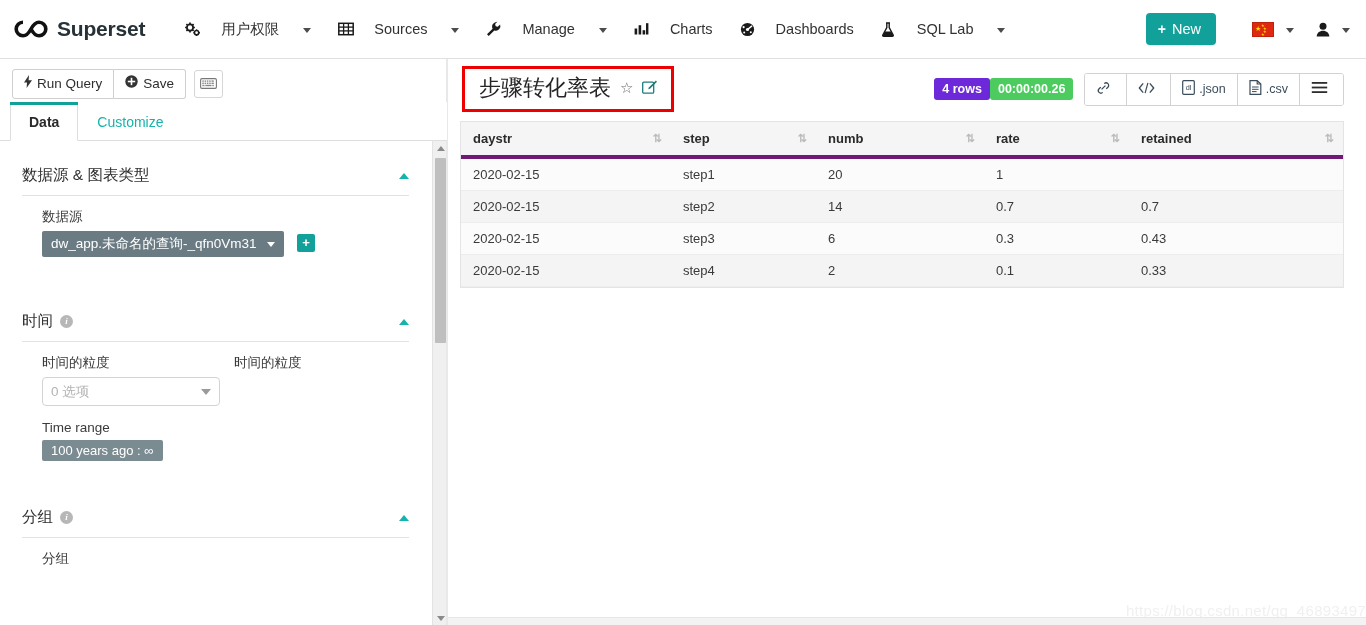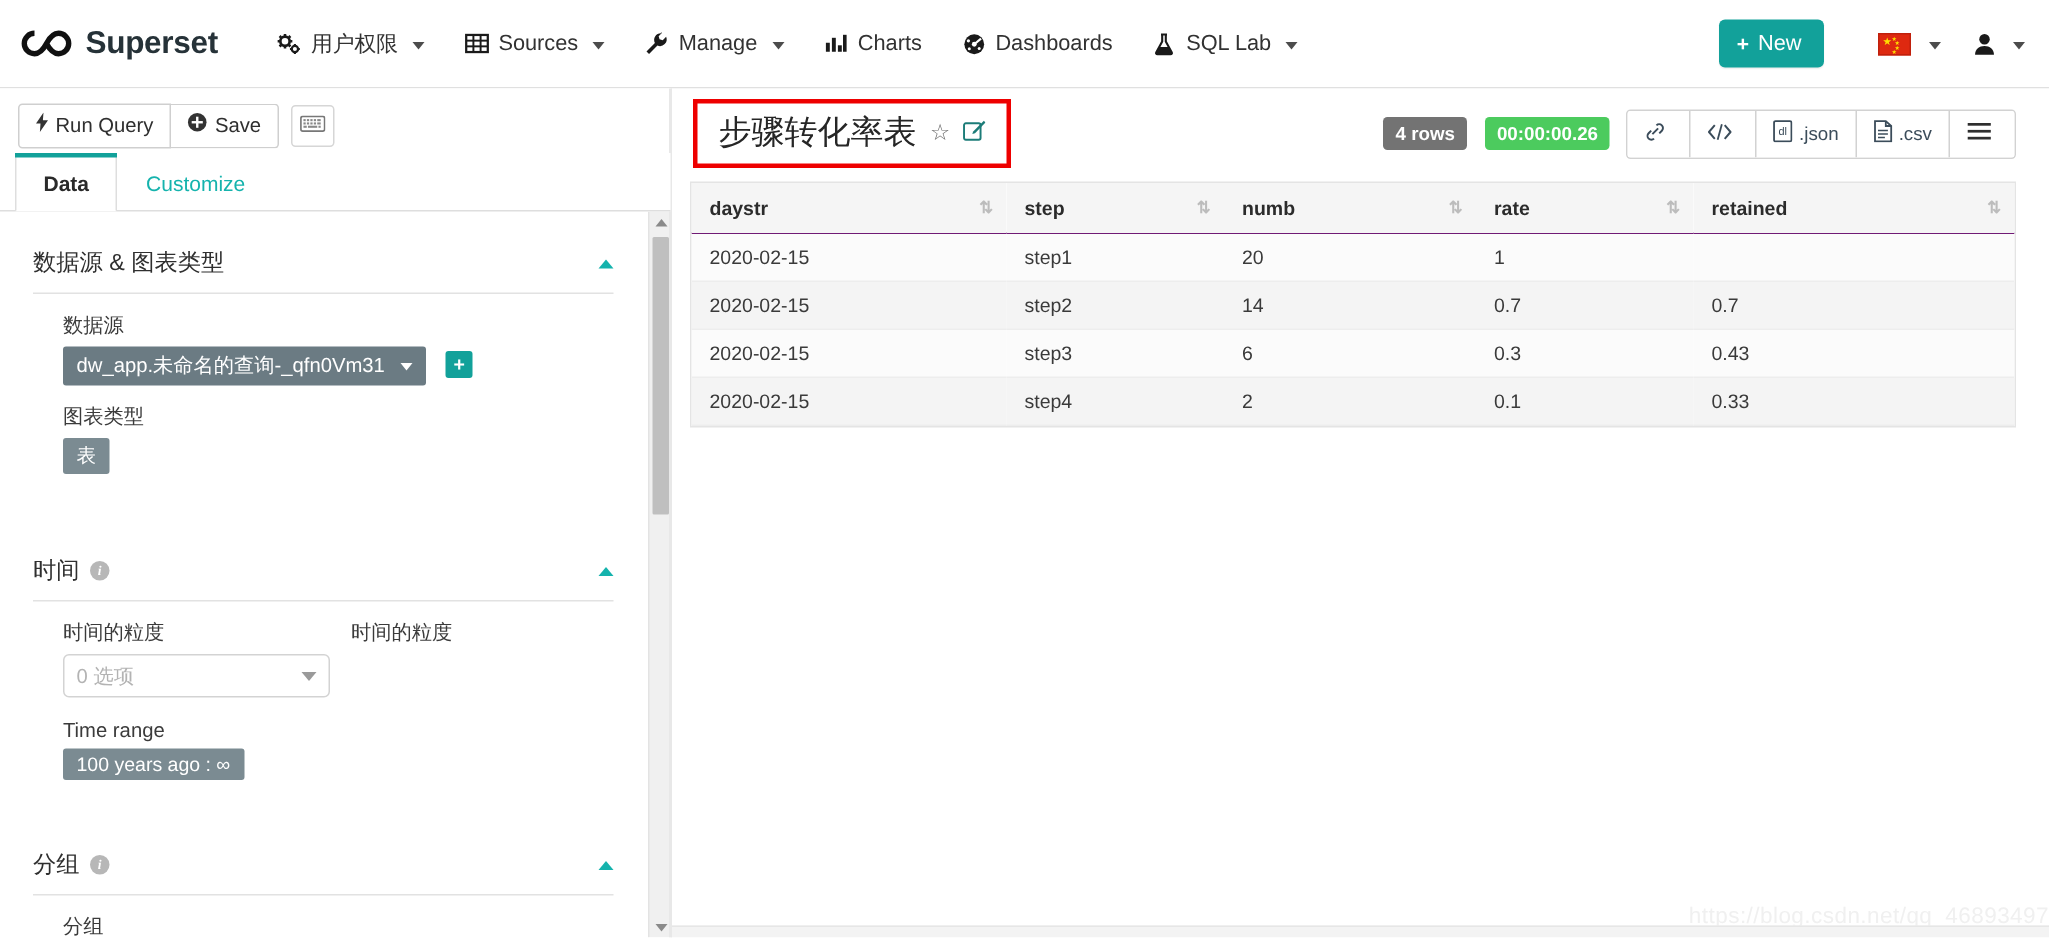--- a/index.html
+++ b/index.html
@@ -35,21 +35,21 @@
   .brand-name {
     font-size: 21px;
     font-weight: bold;
     color: #263238;
     letter-spacing: -0.2px;
   }
   .nav-items { display: flex; align-items: center; gap: 0; flex: 1; }
   .nav-item {
     display: flex;
     align-items: center;
-    gap: 6px;
+    gap: 20px;
     padding: 8px 13px;
     font-size: 14.5px;
     color: #323232;
     cursor: pointer;
     white-space: nowrap;
   }
   .nav-ico { display: inline-flex; align-items: center; justify-content: center; width: 17px; height: 16px; }
   .caret {
     width: 0; height: 0;
     border-left: 4.5px solid transparent;
@@ -369,21 +369,21 @@
     gap: 0;
   }
   .badge {
     font-size: 12.5px;
     color: #fff;
     padding: 4px 8px;
     border-radius: 3px;
     font-weight: bold;
     white-space: nowrap;
   }
-  .badge.rows { background: #737373; margin-right: 12px; }
+  .badge.rows { background: #6d28d9; margin-right: 0; }
   .badge.timer { background: #4ccb5e; margin-right: 11px; }
   .tool-group { display: flex; border: 1px solid #d2d2d2; border-radius: 3px; overflow: hidden; }
   .tool-btn {
     background: #fff;
     border: none;
     border-left: 1px solid #d2d2d2;
     padding: 6px 11px;
     font-size: 12.5px;
     color: #3b4c5a;
     cursor: pointer;
@@ -402,21 +402,21 @@
     border-bottom: 1px solid #e4e4e4;
     overflow: hidden;
   }
   table.result { width: 100%; border-collapse: collapse; font-size: 13px; }
   table.result thead th {
     background: #f5f5f5;
     text-align: left;
     font-weight: bold;
     color: #2b2b2b;
     padding: 9px 10px 9px 12px;
-    border-bottom: 1px solid #701a75;
+    border-bottom: 4px solid #701a75;
     font-size: 13px;
     cursor: pointer;
     position: relative;
     white-space: nowrap;
   }
   .th-inner { display: flex; align-items: center; justify-content: space-between; }
   .sort-ico {
     color: #bcbcbc;
     font-size: 11px;
     margin-left: 10px;
@@ -647,24 +647,20 @@
             <span class="section-title">数据源 &amp; 图表类型</span>
             <span class="chev"></span>
           </div>
           <div class="field">
             <span class="field-label">数据源</span>
             <span class="pill">
               <span>dw_app.未命名的查询-_qfn0Vm31</span>
               <span class="pcaret"></span>
             </span>
             <span class="add-btn">+</span>
-          </div>
-          <div class="field">
-            <span class="field-label">图表类型</span>
-            <span class="pill-small">表</span>
           </div>
         </div>
 
         <div class="section" style="margin-top:44px;">
           <div class="section-head">
             <span class="section-title">
               <span>时间</span>
               <span class="info-dot">i</span>
             </span>
             <span class="chev"></span>

